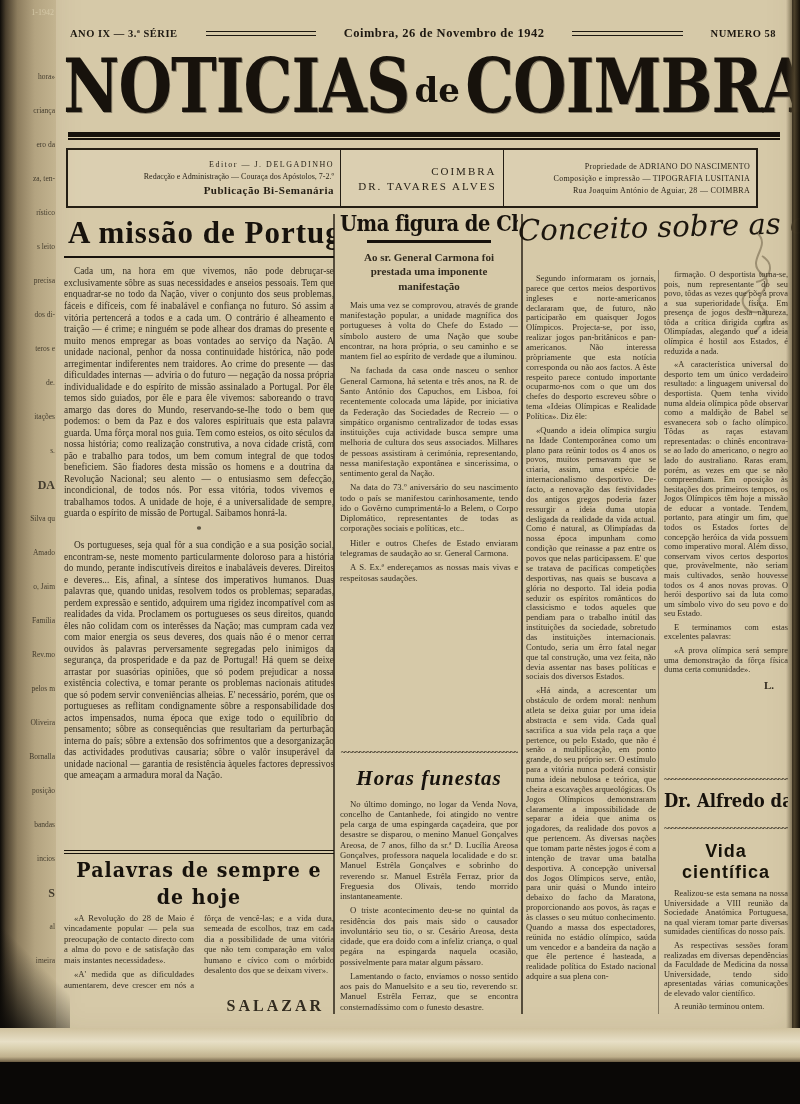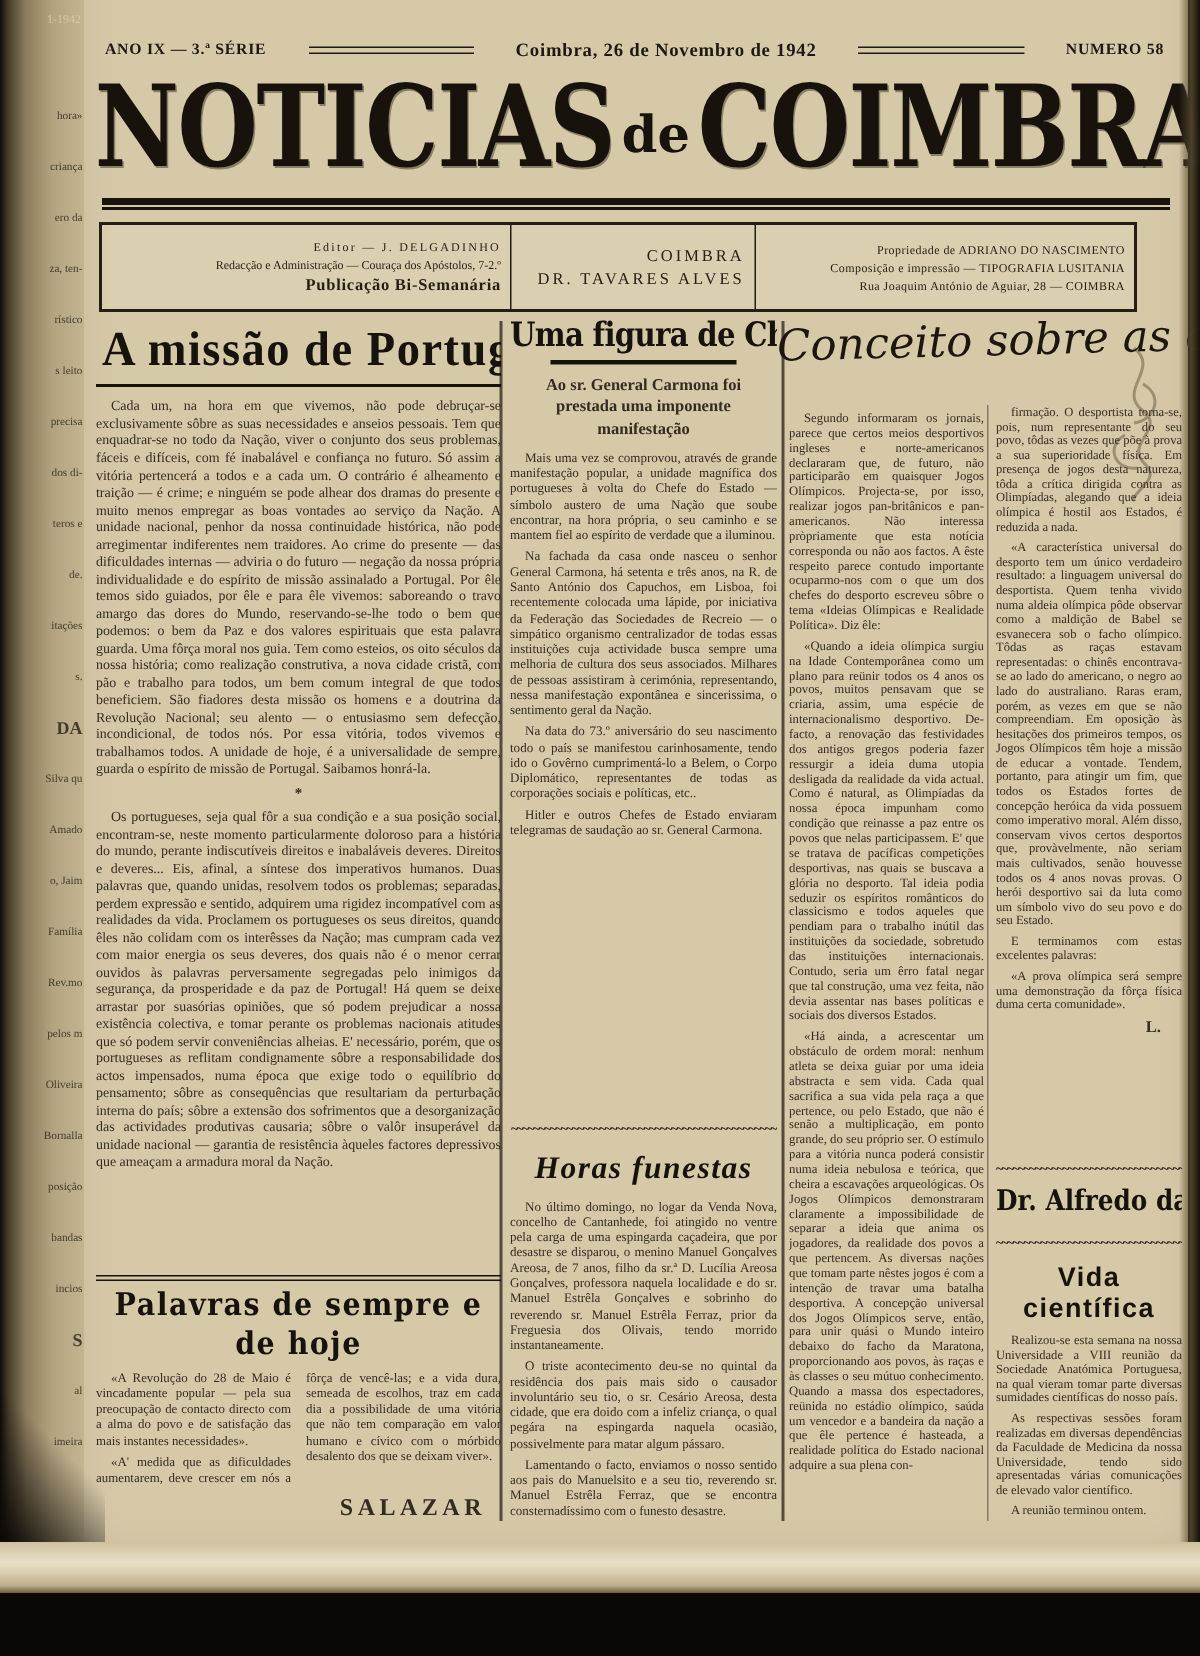--- a/index.html
+++ b/index.html
@@ -189,20 +189,21 @@
 
     <div class="col" id="col2">
       <div class="h-figura">Uma figura de Chefe</div>
       <div class="h-figura-rule"></div>
       <div class="subhead">Ao sr. General Carmona foi prestada uma imponente manifestação</div>
       <div class="grow">
         <p>Mais uma vez se comprovou, através de grande manifestação popular, a unidade magnífica dos portugueses à volta do Chefe do Estado — símbolo austero de uma Nação que soube encontrar, na hora própria, o seu caminho e se mantem fiel ao espírito de verdade que a iluminou.</p>
         <p>Na fachada da casa onde nasceu o senhor General Carmona, há setenta e três anos, na R. de Santo António dos Capuchos, em Lisboa, foi recentemente colocada uma lápide, por iniciativa da Federação das Sociedades de Recreio — o simpático organismo centralizador de todas essas instituições cuja actividade busca sempre uma melhoria de cultura dos seus associados. Milhares de pessoas assistiram à cerimónia, representando, nessa manifestação expontânea e sincerissima, o sentimento geral da Nação.</p>
         <p>Na data do 73.º aniversário do seu nascimento todo o país se manifestou carinhosamente, tendo ido o Govêrno cumprimentá-lo a Belem, o Corpo Diplomático, representantes de todas as corporações sociais e políticas, etc..</p>
         <p>Hitler e outros Chefes de Estado enviaram telegramas de saudação ao sr. General Carmona.</p>
+        <p>A S. Ex.ª endereçamos as nossas mais vivas e respeitosas saudações.</p>
       </div>
       <div class="orn">~~~~~~~~~~~~~~~~~~~~~~~~~~~~~~~~~~~~~~~~~~~~~~~~</div>
       <div class="h-horas">Horas funestas</div>
       <div>
         <p>No último domingo, no logar da Venda Nova, concelho de Cantanhede, foi atingido no ventre pela carga de uma espingarda caçadeira, que por desastre se disparou, o menino Manuel Gonçalves Areosa, de 7 anos, filho da sr.ª D. Lucília Areosa Gonçalves, professora naquela localidade e do sr. Manuel Estrêla Gonçalves e sobrinho do reverendo sr. Manuel Estrêla Ferraz, prior da Freguesia dos Olivais, tendo morrido instantaneamente.</p>
         <p>O triste acontecimento deu-se no quintal da residência dos pais mais sido o causador involuntário seu tio, o sr. Cesário Areosa, desta cidade, que era doido com a infeliz criança, o qual pegára na espingarda naquela ocasião, possivelmente para matar algum pássaro.</p>
         <p>Lamentando o facto, enviamos o nosso sentido aos pais do Manuelsito e a seu tio, reverendo sr. Manuel Estrêla Ferraz, que se encontra consternadíssimo com o funesto desastre.</p>
       </div>
     </div>
 

